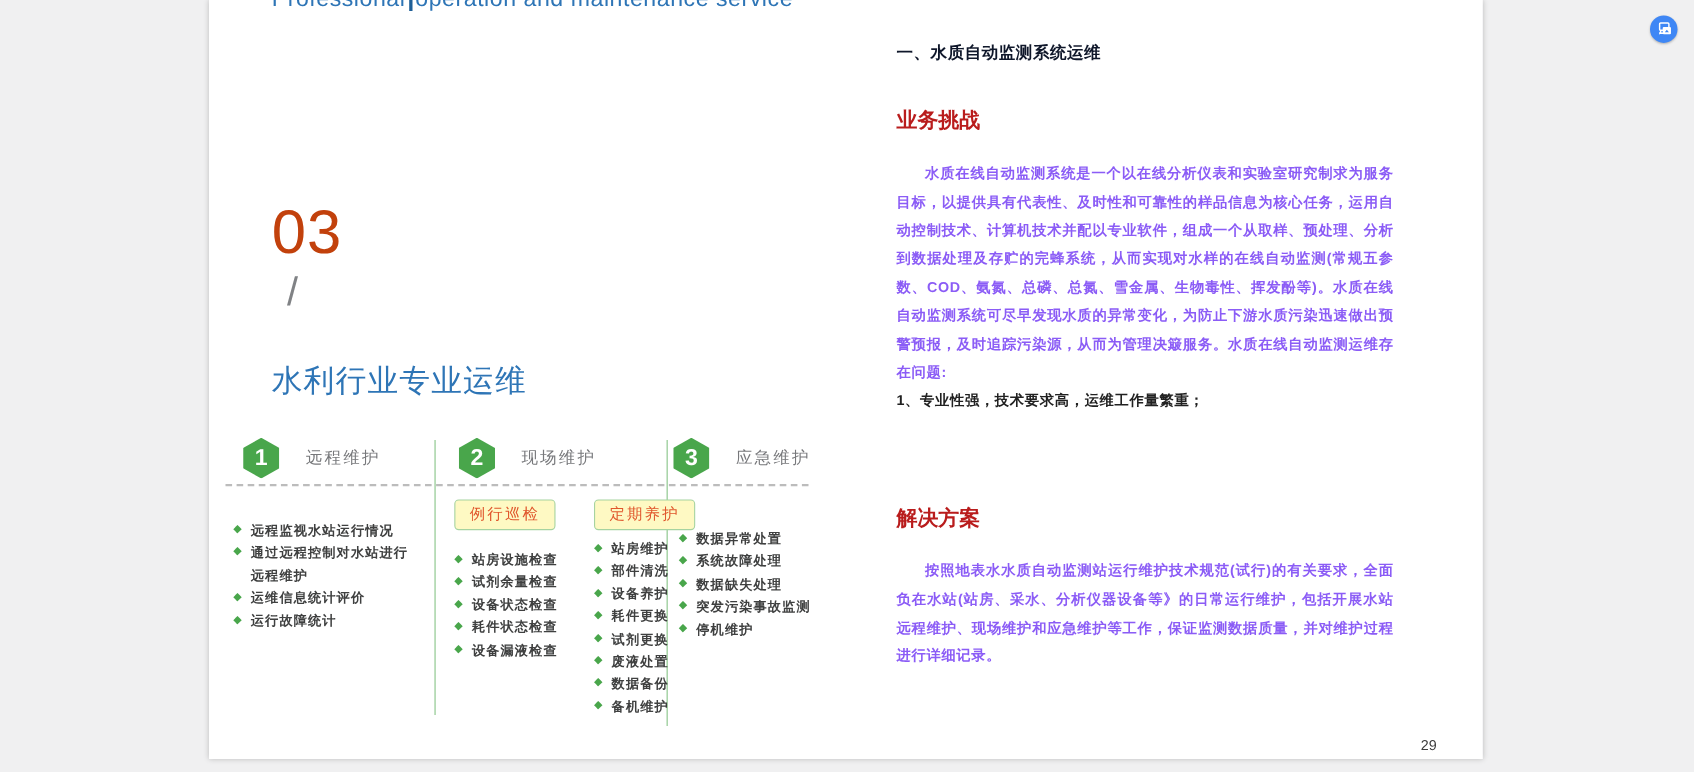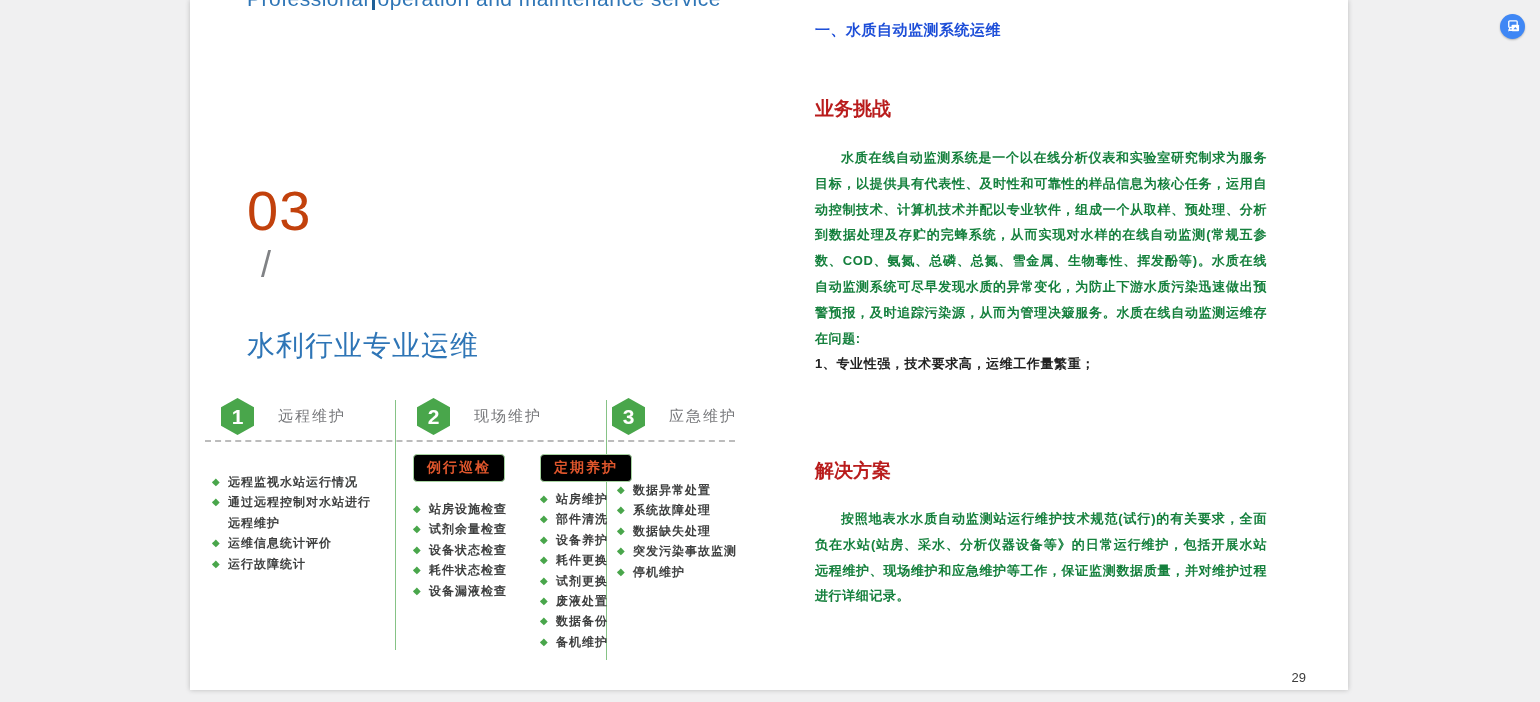--- a/index.html
+++ b/index.html
@@ -56,37 +56,37 @@
   .dlist li .dm {
     position:absolute; left:0; top:0; color:#49a64b; font-size:10px;
   }
   .list1 { position:absolute; left:7px; top:76px; width:168px; }
   .list3 { position:absolute; left:412px; top:84px; width:130px; }
   .sub { position:absolute; top:58px; }
   .sub.s1 { left:208px; }
   .sub.s2 { left:307px;margin-left:28px; }
   .sub-box {
     display:inline-block; border:1px solid #a6d3a0; border-radius:4px;
-    padding:4px 13px; color:#e0562c; font-size:14px; font-weight:bold;
-    letter-spacing:2px; background:#000000;
+    padding:4px 13px; color:#e0562c; font-size:14px; font-weight:normal;
+    letter-spacing:2px; background:#fef9c3;
   }
   .sub.s1 .dlist { margin-top:17px; }
   .sub.s2 .dlist { margin-top:7px; }
   
   .article { position:absolute; left:625px; top:0; width:452px; height:690px; }
   .art-heading {
-    position:absolute; top:21px; left:0; font-size:15px; font-weight:bold;
-    color:#1d4ed8; letter-spacing:.5px;
+    position:absolute; top:39px; left:0; font-size:15px; font-weight:bold;
+    color:#0f172a; letter-spacing:.5px;
   }
   .art-sub { position:absolute; left:0; font-size:19px; font-weight:bold; color:#b91c1c; }
   .sub-a { top:96px; }
   .sub-b { top:458px; }
   .art-p {
     position:absolute; left:0; width:452px; font-size:13px; font-weight:bold;
-    color:#15803d; line-height:25.8px; text-align:justify; text-indent:2em;
+    color:#8b5cf6; line-height:25.8px; text-align:justify; text-indent:2em;
     letter-spacing:.6px;
   }
   .p1 { top:145px; }
   .p2 { top:506px; }
   .art-list { position:absolute; top:351px; left:0; list-style:none; }
   .art-list li {
     font-size:13px; font-weight:bold; color:#212121; line-height:25px;
     letter-spacing:.6px;
   }
   .page-num {

